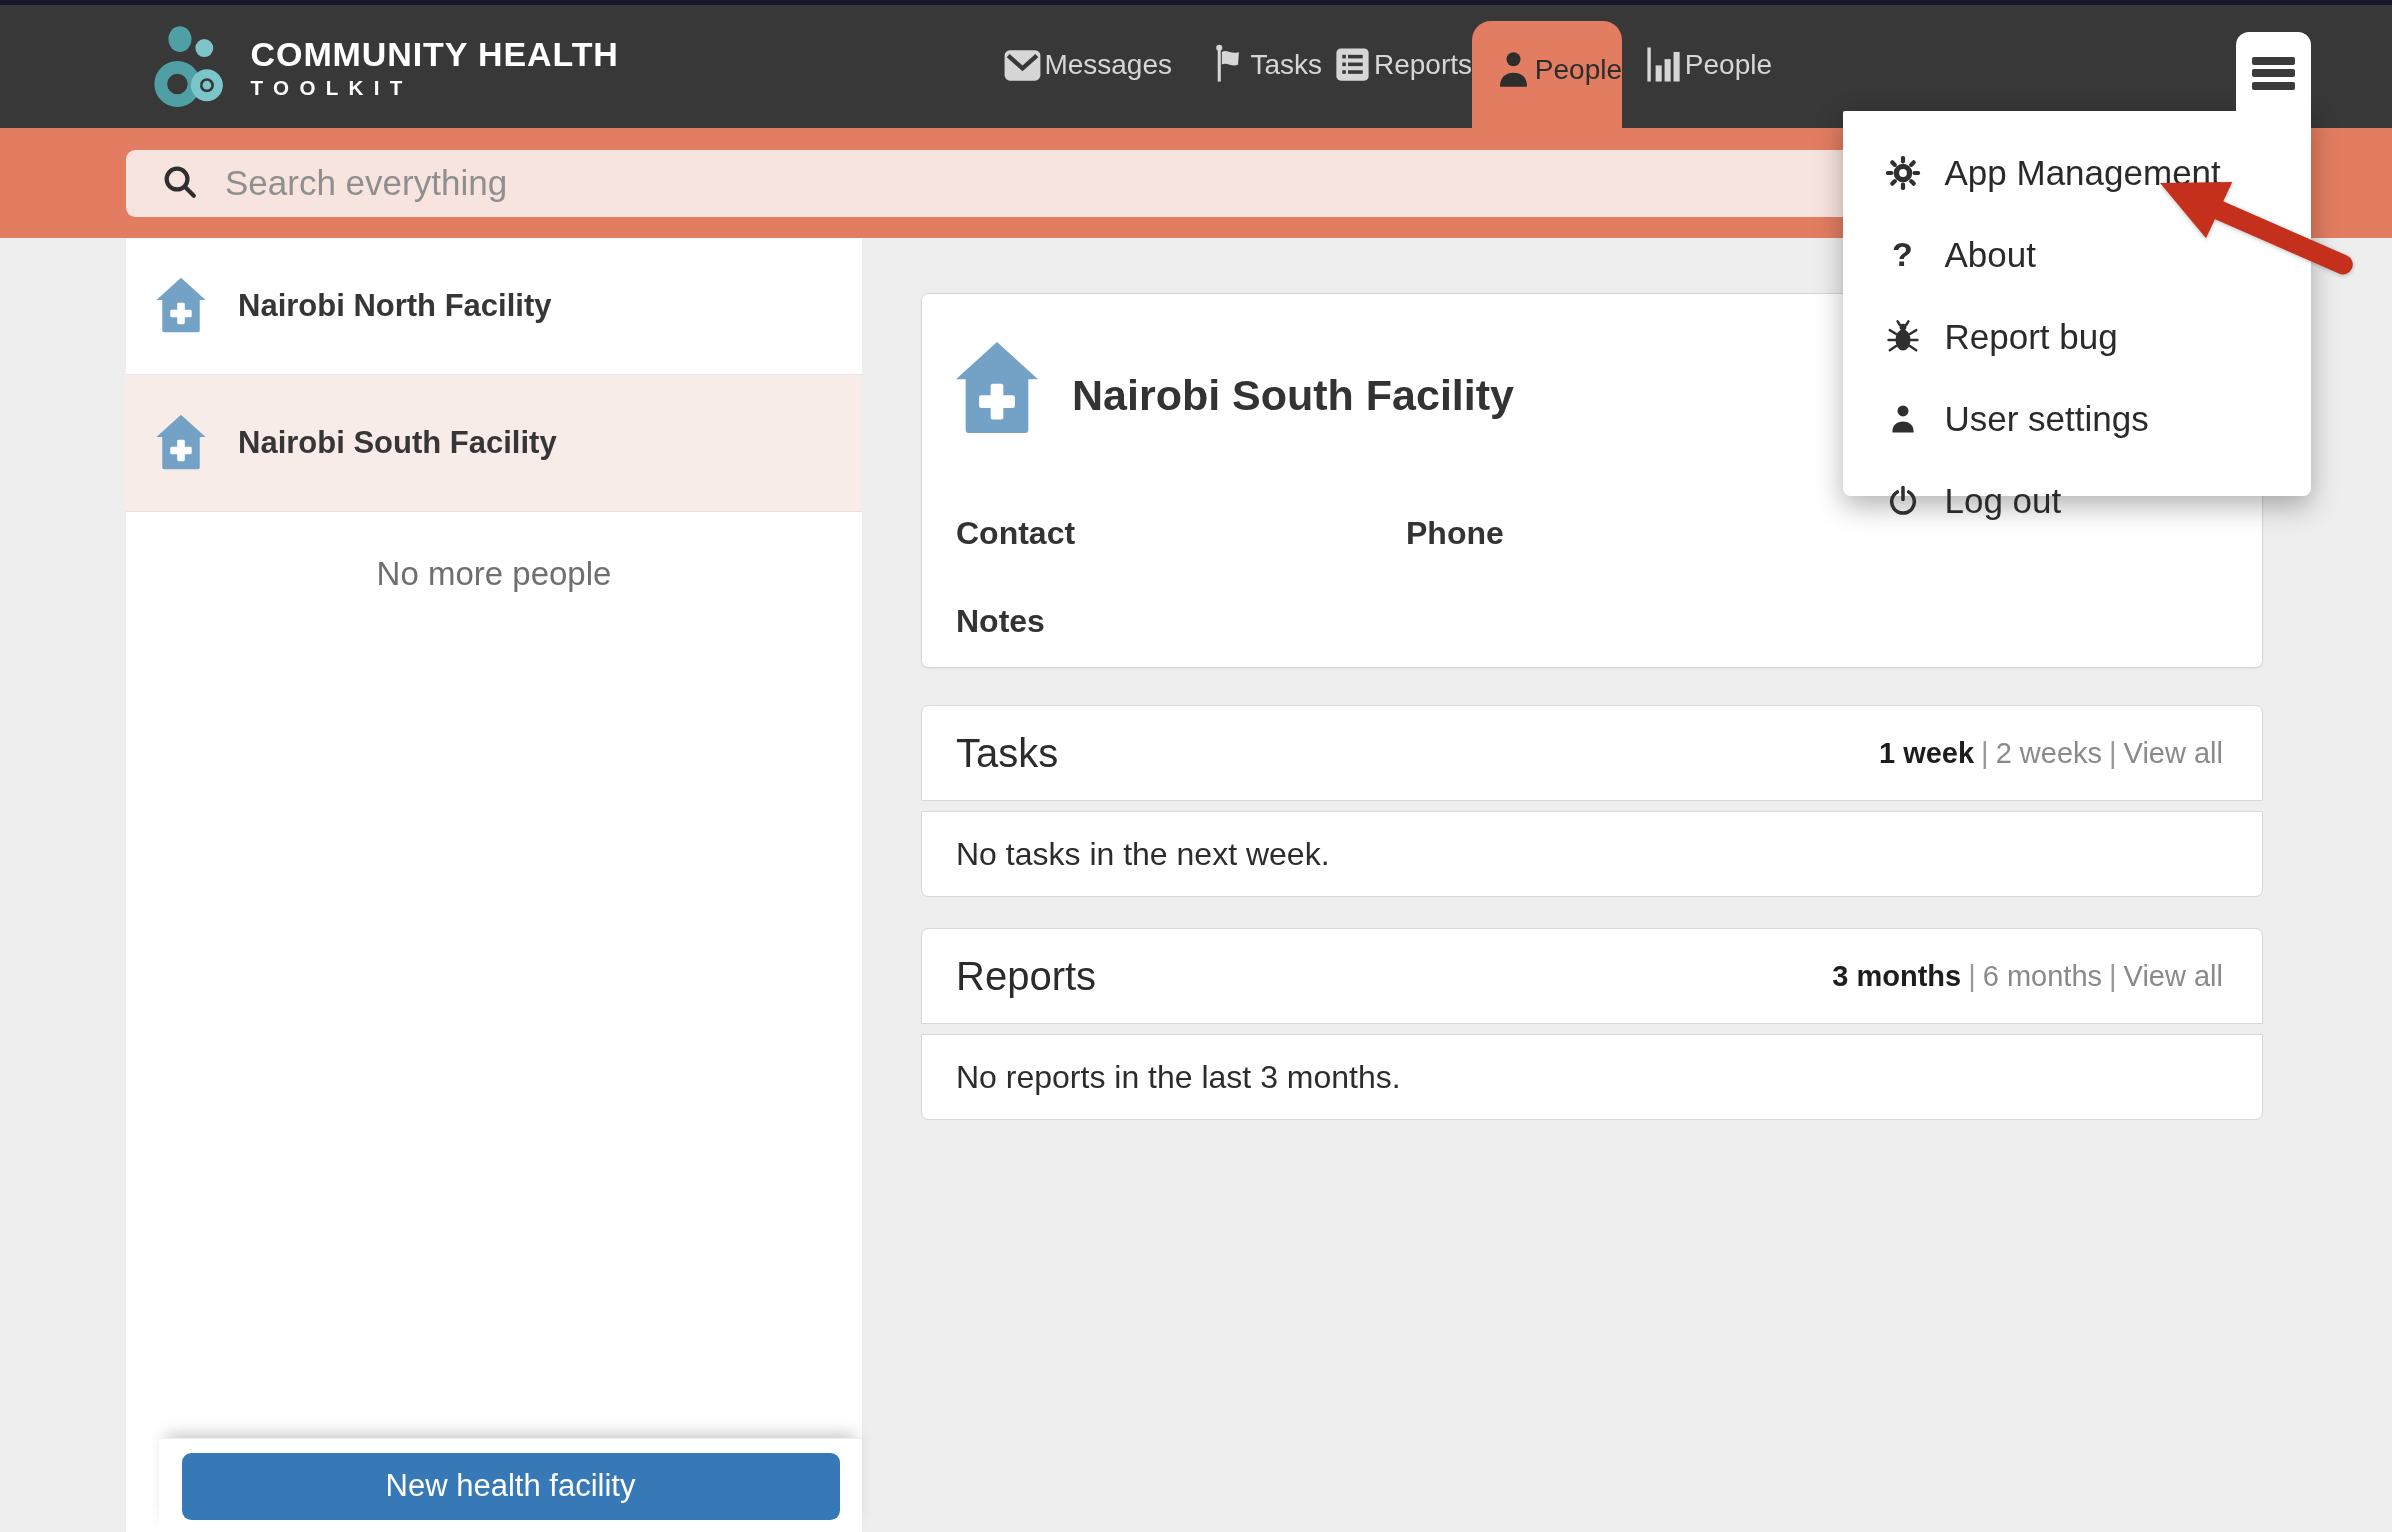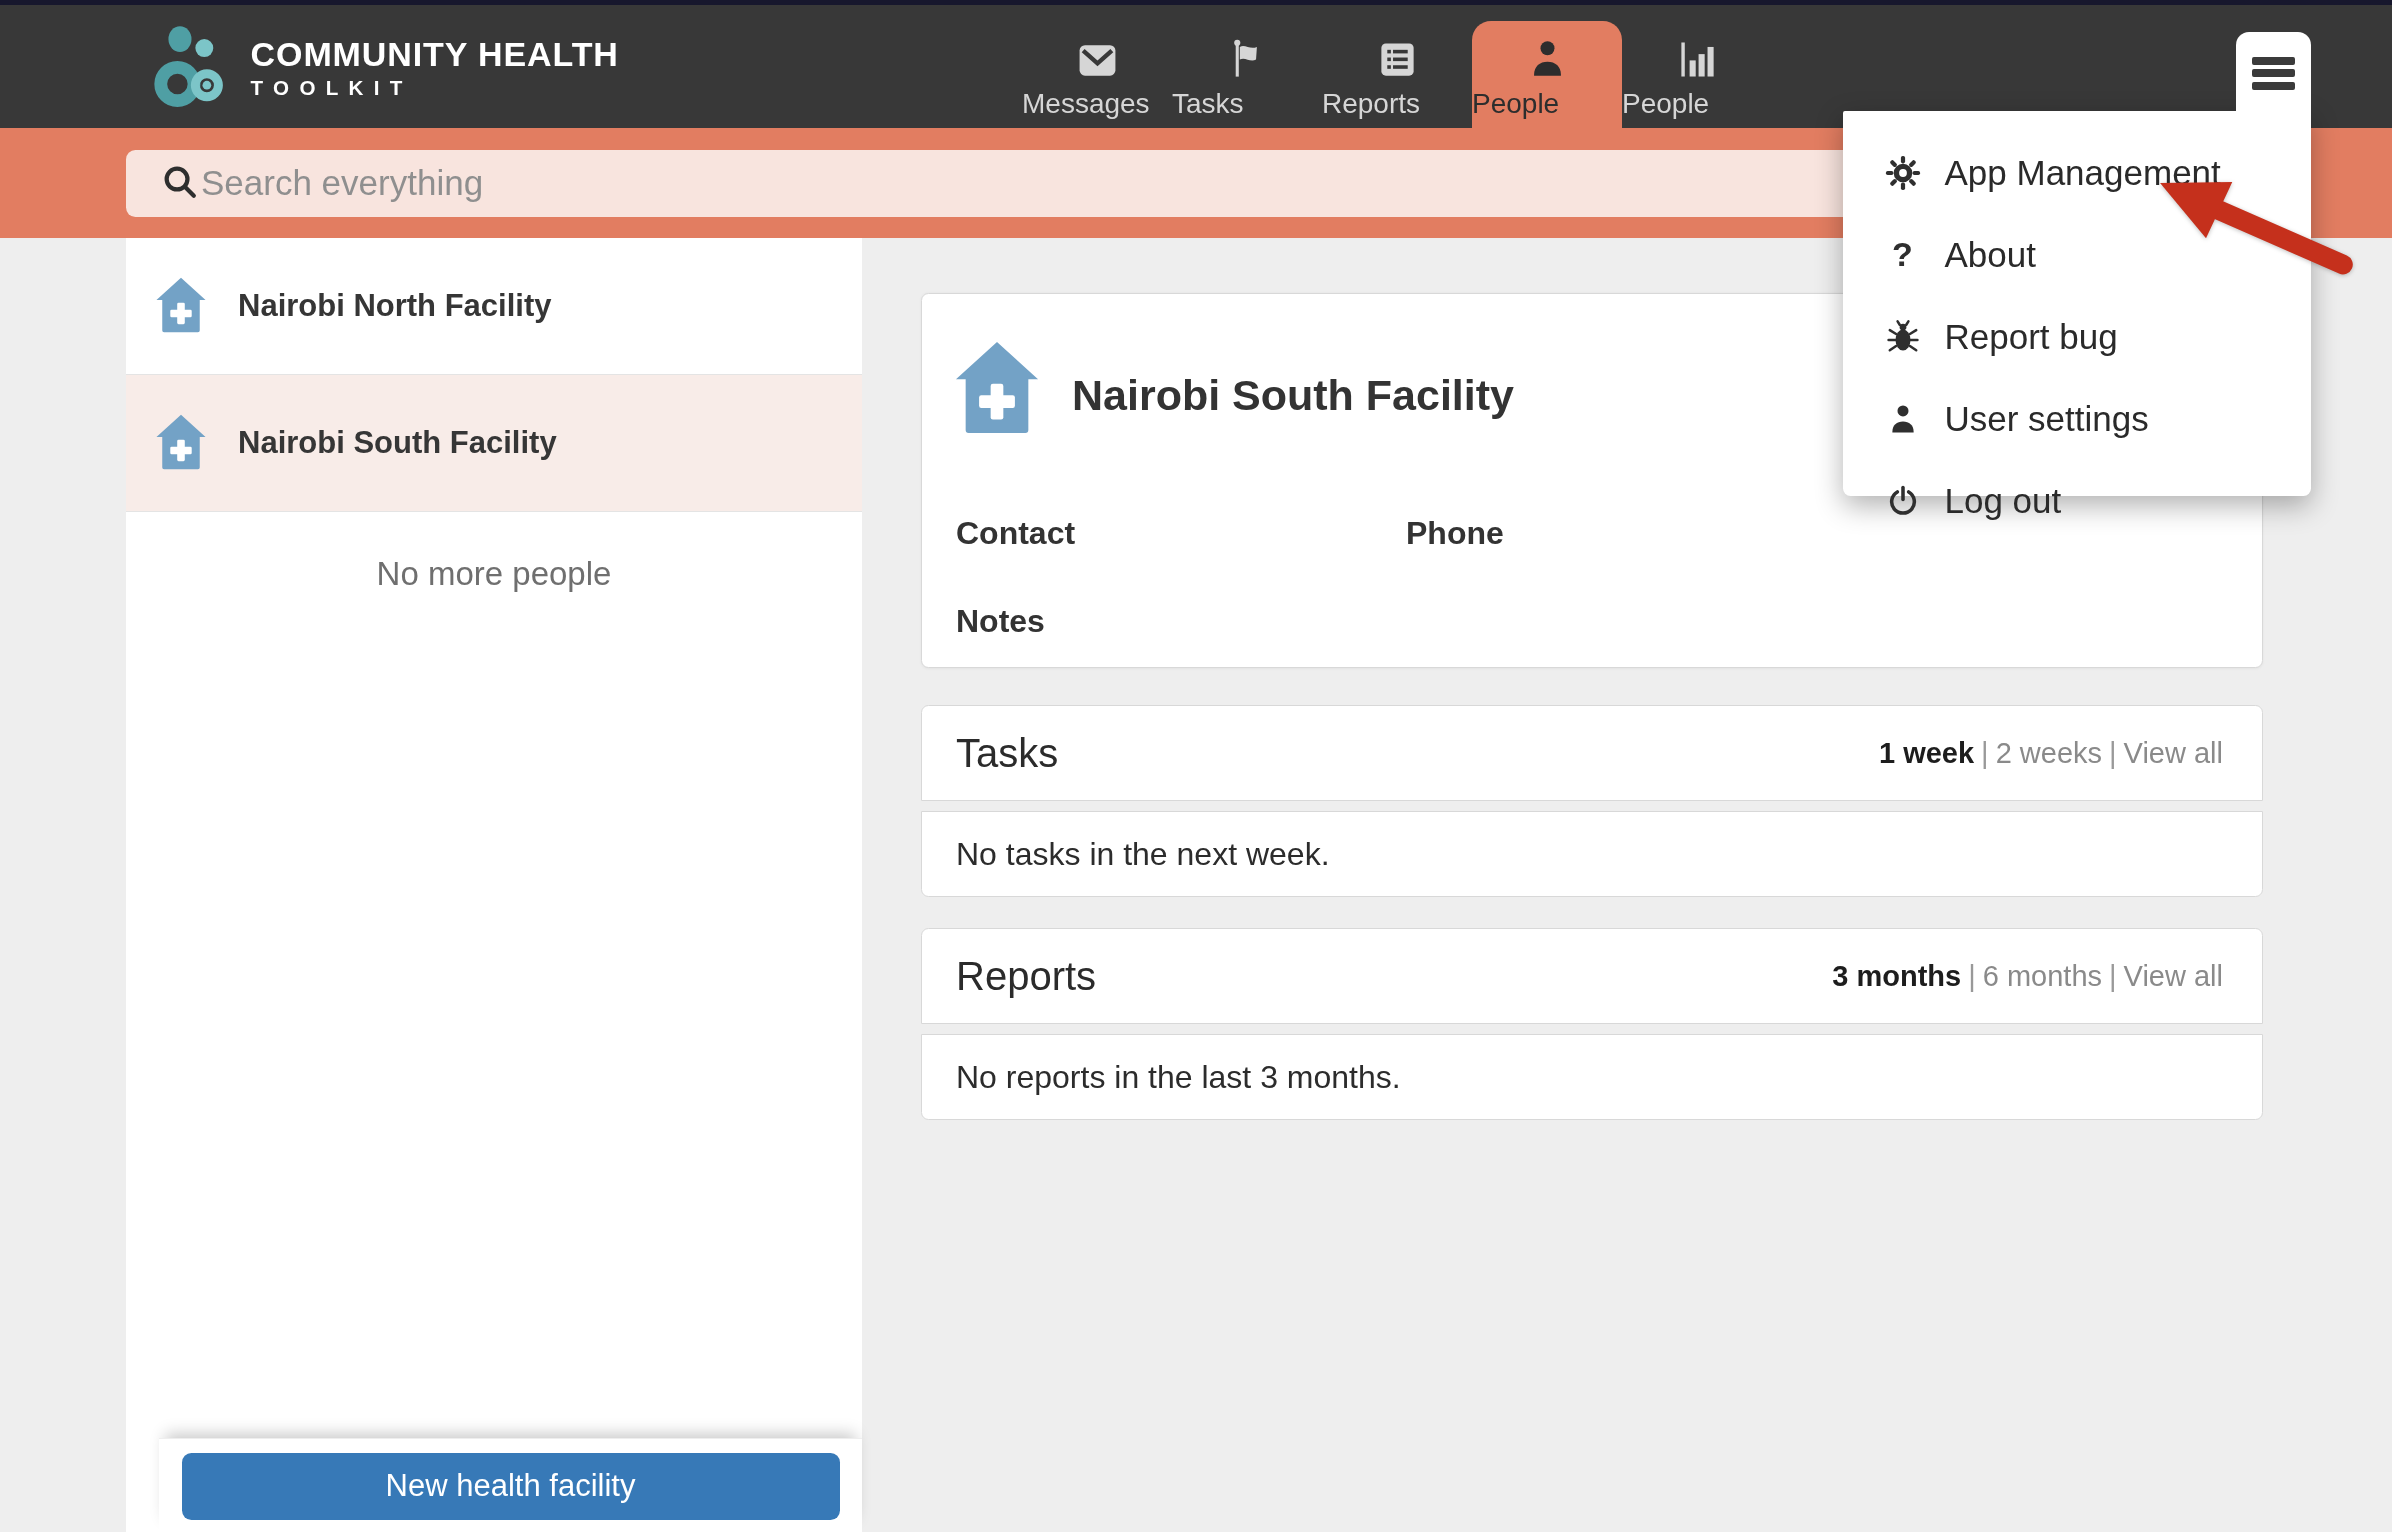--- a/index.html
+++ b/index.html
@@ -8,28 +8,28 @@
 
   
   .topstrip{position:absolute;left:0;top:0;right:0;height:4.7px;background:#17172d;}
   .navbar{position:absolute;left:0;top:4.7px;right:0;height:124px;background:#383838;}
   .brand{position:absolute;left:153px;top:20.6px;display:flex;align-items:center;gap:20.6px;}
   .brand-text{color:#fff;line-height:1;}
   .brand-line1{font-size:34px;font-weight:bold;letter-spacing:0.9px;}
   .brand-line2{font-size:20.6px;letter-spacing:10.3px;margin-top:6.6px;font-weight:bold;}
 
   .tabs{position:absolute;left:1022px;top:4.7px;height:124px;display:flex;}
-  .tab{width:150px;height:124px;display:flex;flex-direction:column;justify-content:flex-end;padding-bottom:13px;box-sizing:border-box;color:#d6d6d6;cursor:pointer;}
+  .tab{width:150px;height:124px;display:flex;flex-direction:row;align-items:center;justify-content:flex-end;padding-bottom:13px;box-sizing:border-box;color:#d6d6d6;cursor:pointer;}
   .tab .ticon{height:49px;display:flex;align-items:flex-end;justify-content:center;margin-bottom:7.5px;}
   .tab .tlabel{font-size:28px;}
   .tab.active{background:#e27d61;border-radius:19px 19px 0 0;margin-top:11.2px;height:112px;color:#2d2d2d;}
 
   
   .searchbar{position:absolute;left:0;top:128px;right:0;height:110px;background:#e27d61;}
-  .search-box{position:absolute;left:126px;top:21.5px;right:82px;height:67px;background:#f8e4de;border-radius:9.4px;display:flex;align-items:center;padding-left:34px;box-sizing:border-box;}
+  .search-box{position:absolute;left:126px;top:21.5px;right:82px;height:67px;background:#f8e4de;border-radius:9.4px;display:flex;align-items:center;padding-left:34px;box-sizing:border-box;gap:24px;}
   .search-box input{flex:1;background:transparent;border:none;outline:none;font-family:inherit;font-size:35px;color:#555;}
   .search-box input::placeholder{color:#8f8f8f;opacity:1;}
 
   
   .left-panel{position:absolute;left:126px;top:238px;width:736px;bottom:0;background:#ffffff;}
   .list-item{height:137px;display:flex;align-items:center;gap:30px;padding-left:28px;border-bottom:0.9px solid #e4e4e4;cursor:pointer;box-sizing:border-box;}
   .list-item.selected{background:#f8ece8;}
   .list-item .llabel{font-size:31px;font-weight:bold;color:#363636;}
   .empty-note{margin-top:43px;text-align:center;font-size:33px;color:#6f6f6f;}
   .panel-footer{position:absolute;left:0;right:0;bottom:0;height:94px;background:#fff;border-top:0.9px solid #eee;box-shadow:0 -9.4px 15px -5.6px rgba(0,0,0,0.22);display:flex;align-items:center;justify-content:center;margin-left:33px;}

